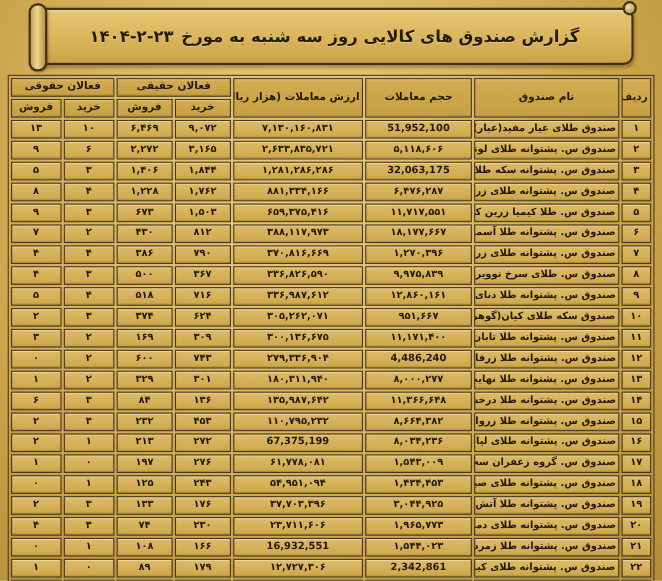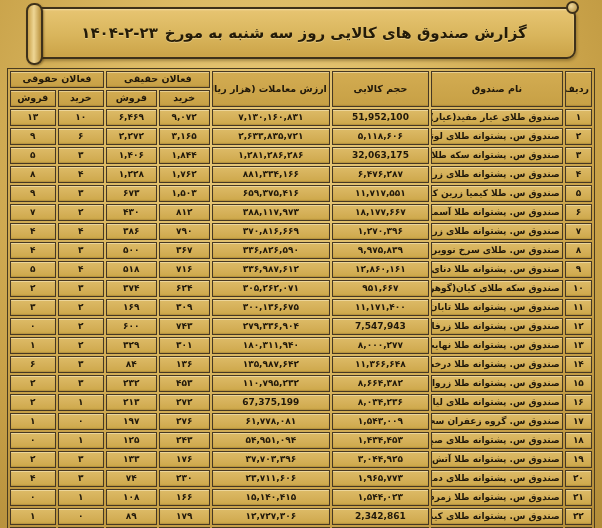--- a/index.html
+++ b/index.html
@@ -76,21 +76,21 @@
         <col style="width:20.8%">
       <col style="width:9.0%">
         <col style="width:8.9%">
         <col style="width:8.2%">
         <col style="width:8.0%">
     </colgroup>
     <thead>
       <tr>
         <th rowspan="2">ردیف</th>
         <th rowspan="2">نام صندوق</th>
-        <th rowspan="2">حجم کالایی</th>
+        <th rowspan="2">حجم معاملات</th>
         <th rowspan="2">ارزش معاملات (هزار ریال)</th>
         <th colspan="2">فعالان حقیقی</th>
         <th colspan="2">فعالان حقوقی</th>
       </tr>
       <tr>
         <th>خرید</th>
         <th>فروش</th>
         <th>خرید</th>
         <th>فروش</th>
       </tr>
@@ -202,21 +202,21 @@
           <td class="num">۱۱,۱۷۱,۴۰۰</td>
           <td class="num">۳۰۰,۱۳۶,۶۷۵</td>
           <td class="num">۳۰۹</td>
           <td class="num">۱۶۹</td>
           <td class="num">۲</td>
           <td class="num">۳</td>
         </tr>
         <tr>
           <td>۱۲</td>
           <td class="fund-name">صندوق س. پشتوانه طلا زرفام آشنا(زرفام)</td>
-          <td class="num">7,547,943</td>
+          <td class="num">4,486,240</td>
           <td class="num">۲۷۹,۳۳۶,۹۰۴</td>
           <td class="num">۷۴۳</td>
           <td class="num">۶۰۰</td>
           <td class="num">۲</td>
           <td class="num">۰</td>
         </tr>
         <tr>
           <td>۱۳</td>
           <td class="fund-name">صندوق س. پشتوانه طلا نهایت نگر(ناب)</td>
           <td class="num">۸,۰۰۰,۲۷۷</td>
@@ -293,21 +293,21 @@
           <td class="num">۲۳,۷۱۱,۶۰۶</td>
           <td class="num">۲۳۰</td>
           <td class="num">۷۴</td>
           <td class="num">۳</td>
           <td class="num">۴</td>
         </tr>
         <tr>
           <td>۲۱</td>
           <td class="fund-name">صندوق س. پشتوانه طلا زمرد بیدار(زمرد)</td>
           <td class="num">۱,۵۴۴,۰۲۳</td>
-          <td class="num">۱۵,۱۴۰,۴۱۵</td>
+          <td class="num">16,932,551</td>
           <td class="num">۱۶۶</td>
           <td class="num">۱۰۸</td>
           <td class="num">۱</td>
           <td class="num">۰</td>
         </tr>
         <tr>
           <td>۲۲</td>
           <td class="fund-name">صندوق س. پشتوانه طلای کیمیا(امرالد)</td>
           <td class="num">2,342,861</td>
           <td class="num">۱۲,۷۲۷,۳۰۶</td>

